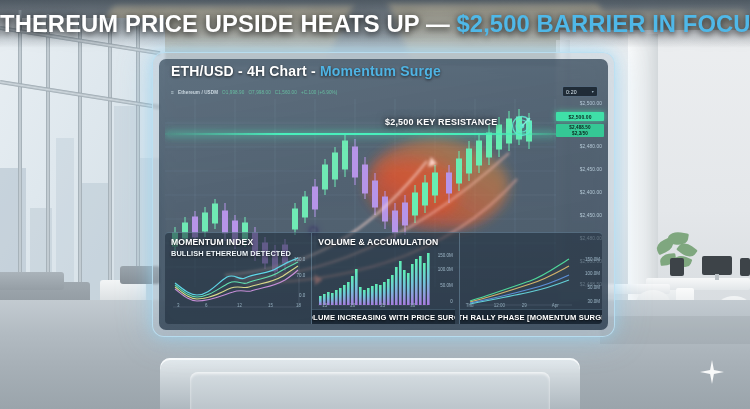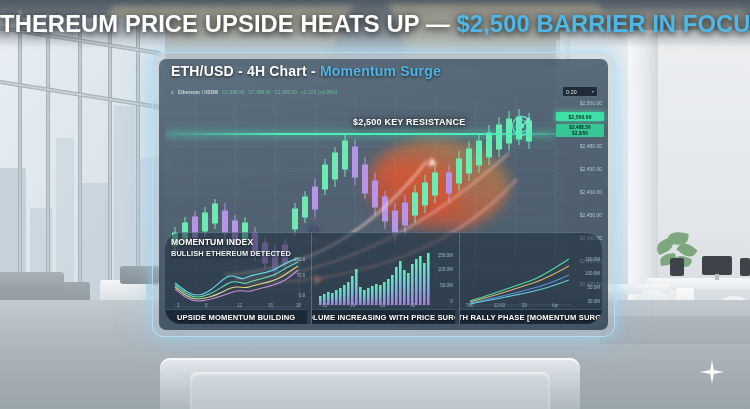--- a/index.html
+++ b/index.html
@@ -158,30 +158,31 @@
   }
   .res-line {
     position:absolute; left:0; width:100%; height:1.5px;
     background: linear-gradient(90deg, rgba(63,224,168,.25), #49f0bc 30%, #49f0bc 80%, rgba(63,224,168,.4));
     box-shadow: 0 0 7px rgba(73,240,188,.95), 0 0 14px rgba(73,240,188,.5);
   }
   .res-label {
     position:absolute; font-size:9px; font-weight:700; color:#ffffff;
     letter-spacing:.2px; text-shadow:0 1px 4px rgba(0,0,0,.85), 0 0 10px rgba(0,0,0,.6);
     white-space:nowrap;
+    margin-left:32px;
   }
   .target-icon { position:absolute; }
 
   
   .panels {
     position:absolute; left:6px; right:6px; bottom:6px; height:92px;
     display:flex; gap:4px;
     background: rgba(30,44,58,.55);
     border-top:1px solid rgba(150,190,215,.35);
-    border-radius:16px;
+    border-radius:4px;
     overflow:hidden;
   }
   .panel { position:relative; flex:1; overflow:hidden; padding:4px 5px 0 6px; }
   .panel + .panel { border-left:1px solid rgba(150,190,215,.35); }
   .panel-title {
     font-size:8.6px; font-weight:700; color:#fff; letter-spacing:.15px;
     text-shadow:0 1px 3px rgba(0,0,0,.8); white-space:nowrap;
   }
   .panel-sub {
     font-size:7.4px; font-weight:700; color:#eef5f9; letter-spacing:.1px;
@@ -484,24 +485,24 @@
             <path d="M6 34 C 14 40, 20 46, 28 46 C 42 46, 54 40, 64 37 C 72 34, 76 37, 82 36 C 94 32, 104 32, 116 25 C 122 21, 126 18, 129 15" fill="none" stroke="#c78fd8" stroke-width="1.1"></path>
           </svg>
           <div class="panel-y" style="top:24px;">100.0</div>
           <div class="panel-y" style="top:40px;">70.0</div>
           <div class="panel-y" style="top:60px;">0.0</div>
           <div class="panel-x" style="left:12px;">3</div>
           <div class="panel-x" style="left:40px;">6</div>
           <div class="panel-x" style="left:72px;">12</div>
           <div class="panel-x" style="left:103px;">15</div>
           <div class="panel-x" style="left:131px;">18</div>
-          <div class="panel-foot">UPSIDE MOMENTUM BUILDING</div>
         </div>
 
         <div class="panel">
+          <div class="panel-title">VOLUME &amp; ACCUMULATION</div>
           <svg width="122" height="58" viewBox="0 0 122 58" style="position:absolute;left:4px;top:18px;">
             <defs>
               <linearGradient id="volG" x1="0" y1="1" x2="0" y2="0">
                 <stop offset="0%" stop-color="#a87ae0"></stop>
                 <stop offset="55%" stop-color="#6fc7d8"></stop>
                 <stop offset="100%" stop-color="#5ef0b4"></stop>
               </linearGradient>
             </defs>
             <line x1="2" y1="54" x2="112" y2="54" stroke="rgba(150,180,205,.25)" stroke-width="0.7"></line>
             <g fill="url(#volG)">

